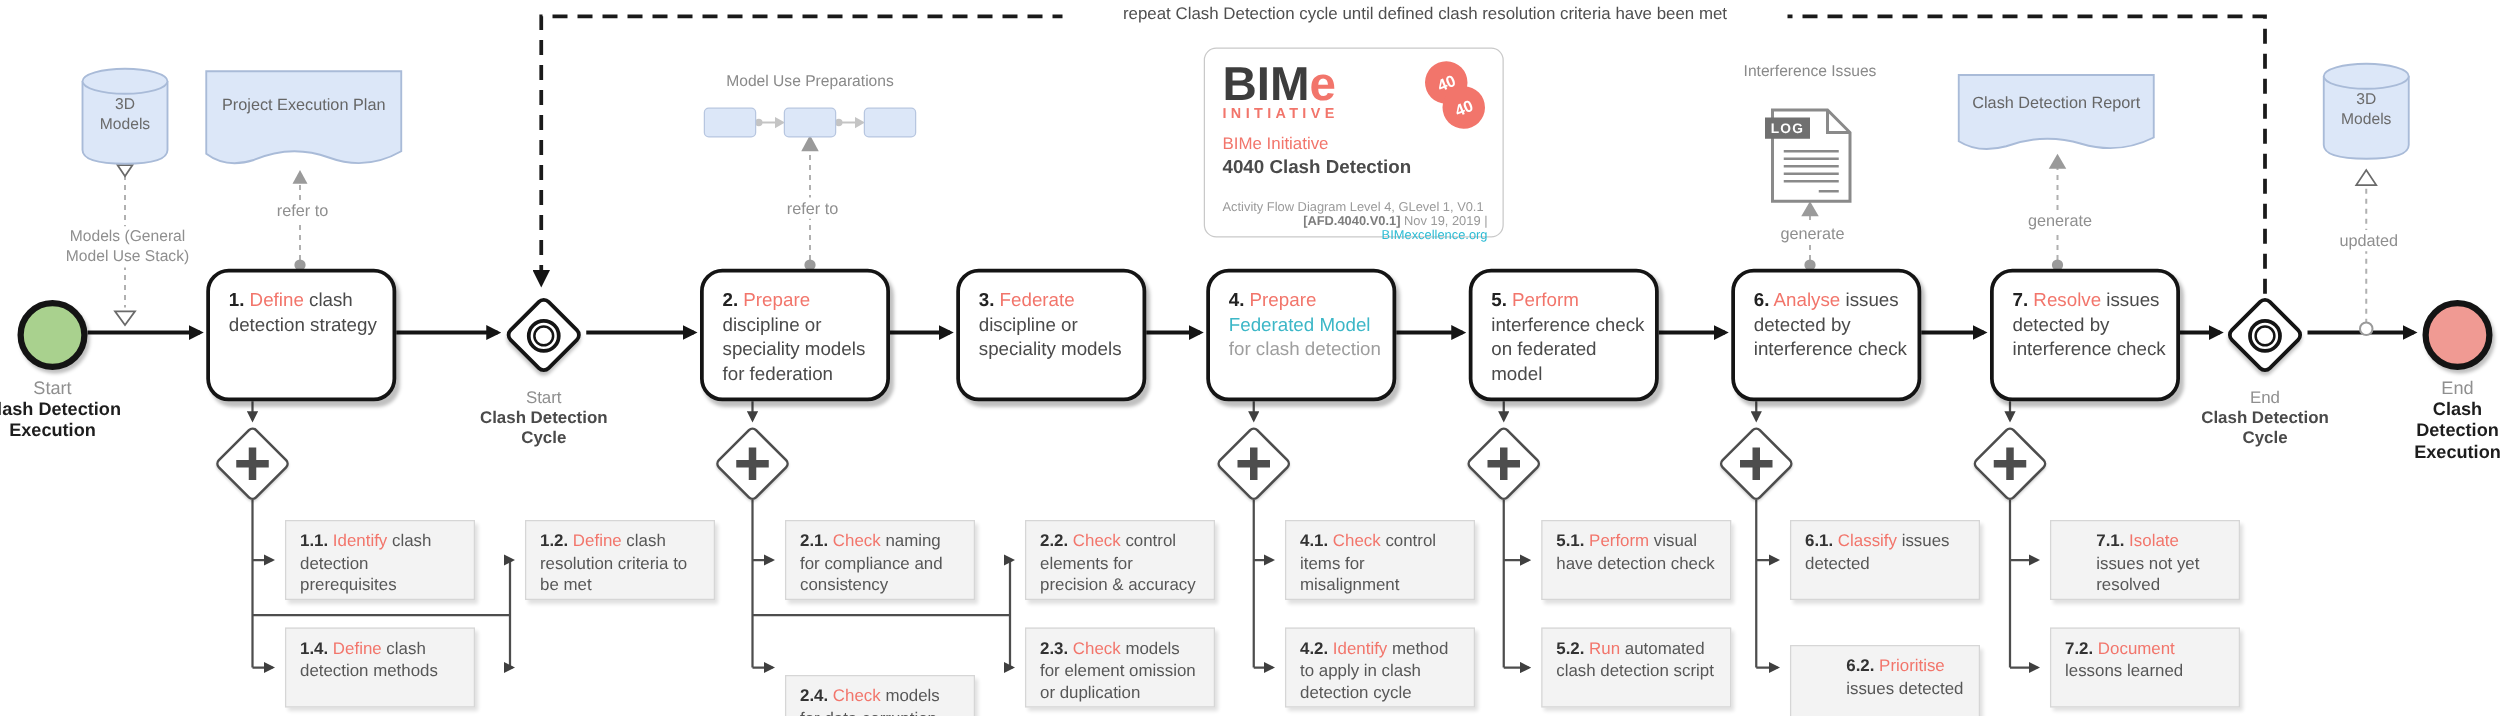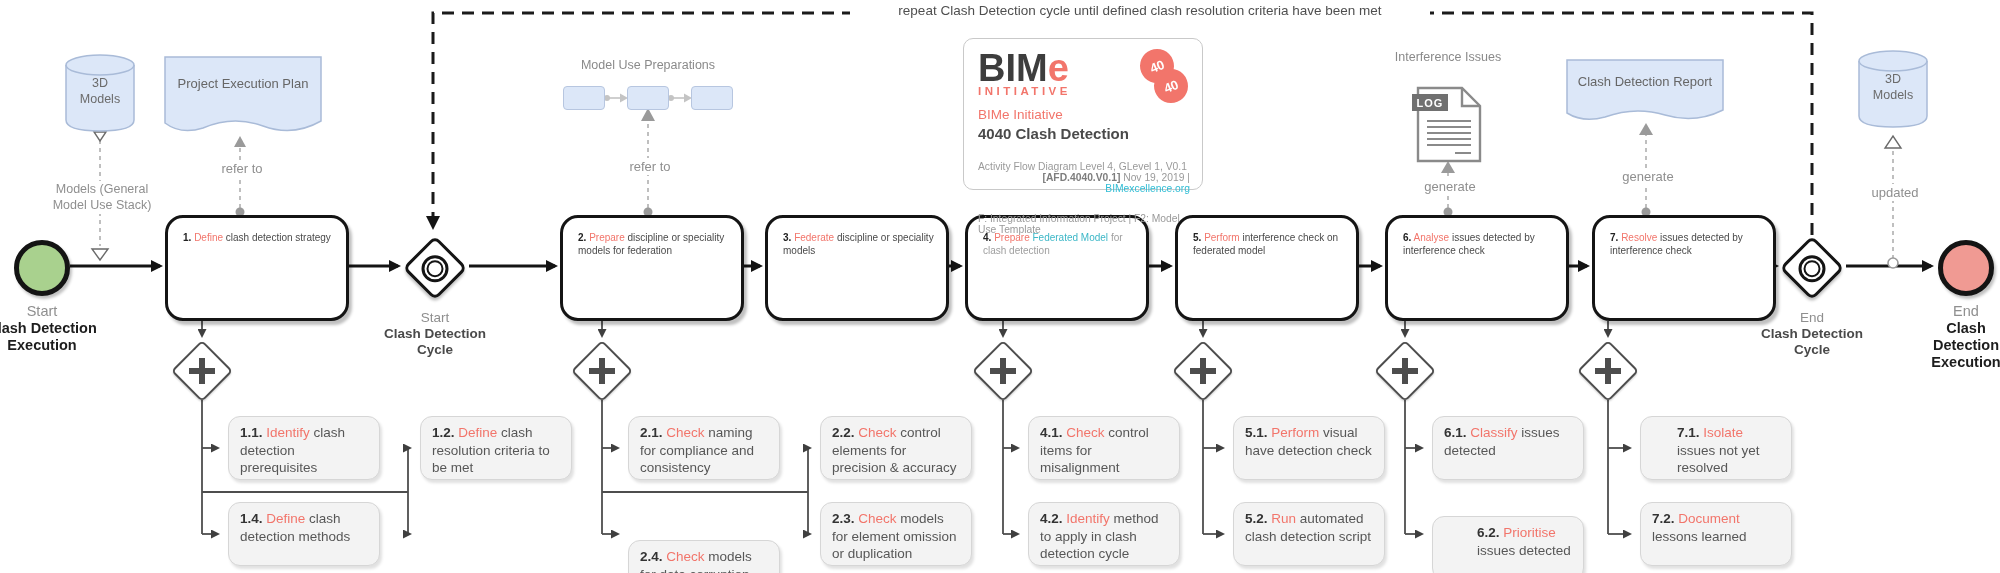--- a/index.html
+++ b/index.html
@@ -2,32 +2,32 @@
 <html><head>
 <meta charset="utf-8">
 <style>
   html,body{margin:0;padding:0;background:#fff;}
   .canvas{position:relative;width:2000px;height:573px;background:#fff;overflow:hidden;
           font-family:"Liberation Sans",sans-serif;}
   svg{display:block;}
   .layer{position:absolute;left:0;top:0;z-index:1;}
 
   
-  .task{position:absolute;top:215px;width:184px;height:106px;box-sizing:border-box;
+  .task{position:absolute;top:215px;width:152px;height:106px;box-sizing:border-box;
         background:#fff;border:3.5px solid #141414;border-radius:18px;
         box-shadow:3px 4px 3px rgba(0,0,0,.25);padding:13px 8px 8px 15px;
-        font-size:10px;line-height:1.3;color:#4a4a4a;z-index:3;}
+        font-size:15px;line-height:1.3;color:#4a4a4a;z-index:3;}
   .tnum{font-weight:bold;color:#222;}
   .kw{color:#f2756b;}
   .kw2{color:#3cb7c7;}
   .t4 .trest{color:#9e9e9e;}
 
   
   .sub{position:absolute;width:152px;height:64px;box-sizing:border-box;background:#f3f3f3;
-       border:1.5px solid #d6d6d6;border-radius:12px;box-shadow:2px 3px 3px rgba(0,0,0,.12);
+       border:1.5px solid #d6d6d6;border-radius:0;box-shadow:2px 3px 3px rgba(0,0,0,.12);
        padding:7px 8px 6px 11px;font-size:13.5px;line-height:1.3;color:#575757;z-index:3;}
   .snum{font-weight:bold;color:#333;}
 
   
   .evt{position:absolute;width:56px;height:56px;box-sizing:border-box;border-radius:50%;
        border:5px solid #141414;box-shadow:2px 3px 3px rgba(0,0,0,.25);z-index:3;}
   .evt.start{background:#a9d18e;}
   .evt.end{background:#f09a93;}
 
   
@@ -343,21 +343,20 @@
       <div class="initsub">INITIATIVE</div>
       <div class="mark">
         <div class="blob" style="left:14px;top:0;transform:rotate(-22deg);">40</div>
         <div class="blob" style="left:28px;top:20px;transform:rotate(-22deg);">40</div>
       </div>
     </div>
     <div class="initiative">BIMe Initiative</div>
     <div class="cardtitle">4040 Clash Detection</div>
     <div class="cardsub">Activity Flow Diagram Level 4, GLevel 1, V0.1</div>
     <div class="cardref"><b>[AFD.4040.V0.1]</b><span> Nov 19, 2019 | </span><span class="site">BIMexcellence.org</span></div>
-    <div class="cardsub">F: Integrated Information Project | F2: Model Use Template</div>
   </div>
 
   <div class="artlbl" style="left:1393px;top:50px;width:110px;color:#8a8a8a;">Interference Issues</div>
   <div class="art" style="left:1410px;top:84px;">
     <svg width="76" height="80" viewBox="0 0 76 80">
       <path d="M8,4 H52 L70,22 V77 H8 Z" fill="#fff" stroke="#8a8a8a" stroke-width="2.4"></path>
       <path d="M52,4 V22 H70" fill="none" stroke="#8a8a8a" stroke-width="2.4"></path>
       <g stroke="#8a8a8a" stroke-width="2">
         <line x1="17" y1="37" x2="61" y2="37"></line>
           <line x1="17" y1="43" x2="61" y2="43"></line>

